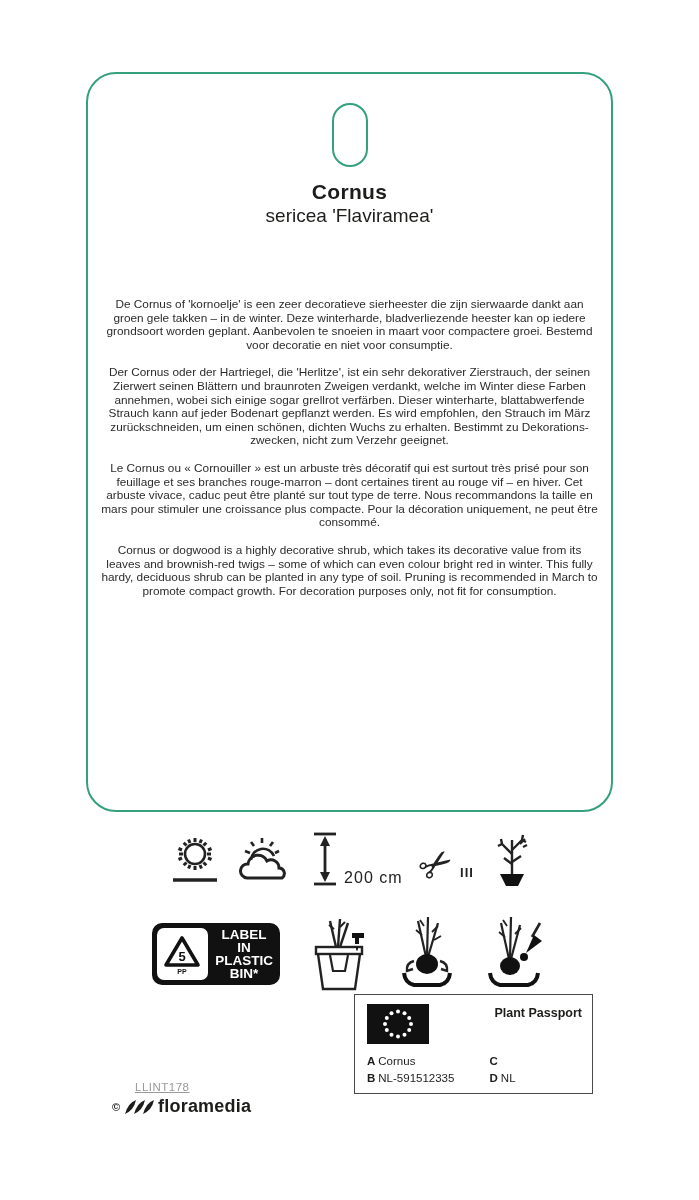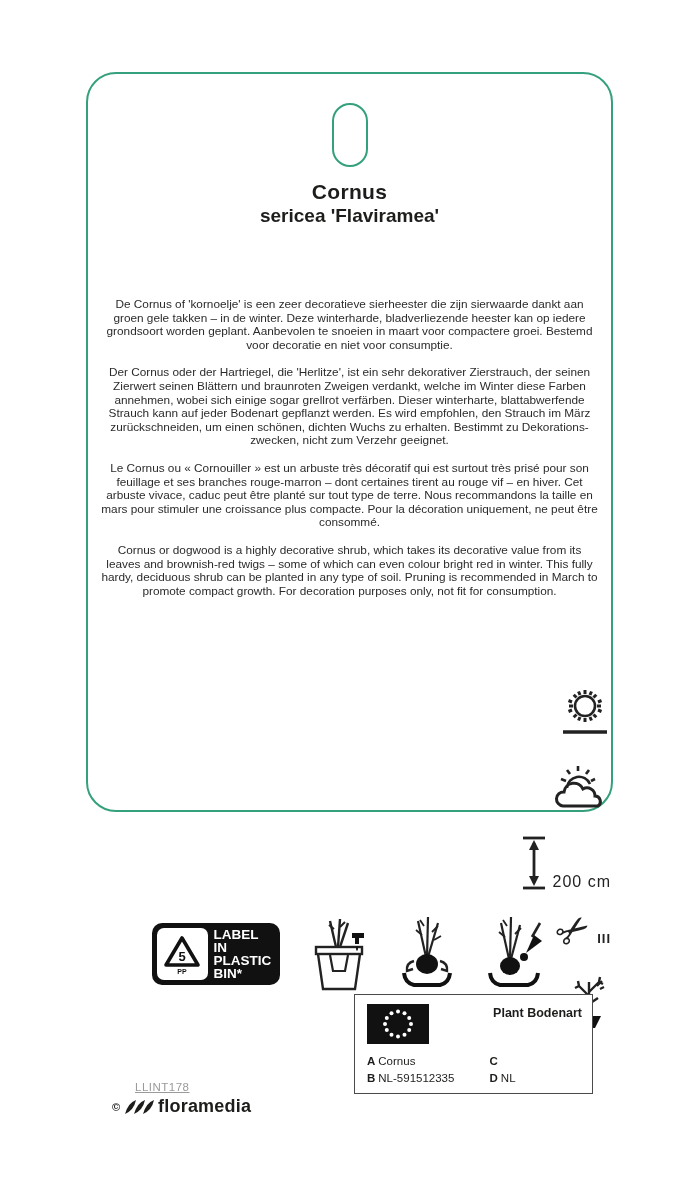--- a/index.html
+++ b/index.html
@@ -17,30 +17,30 @@
     position:absolute;left:86px;top:72px;width:527px;height:740px;
     background:#fff;border:2px solid var(--accent);border-radius:30px;
   }
   .hang-hole{
     position:absolute;left:50%;top:29px;transform:translateX(-50%);
     width:36px;height:64px;border:2.5px solid var(--accent);border-radius:18px;
     background:#fff;
   }
   .title-block{position:absolute;top:106px;left:0;right:0;text-align:center;}
   .title{font-size:21px;font-weight:bold;letter-spacing:.3px;margin:0;}
-  .subtitle{font-size:19px;font-weight:bold;margin:1px 0 0 0;}
+  .subtitle{font-size:19px;font-weight:normal;margin:1px 0 0 0;}
   .paragraphs{
     position:absolute;top:192px;left:13px;right:13px;text-align:center;
     font-size:11.8px;line-height:13.6px;color:var(--body);margin-top:32px;
   }
   .paragraphs p{margin:0 0 14px 0;}
   
   .icon-row-1{
     position:absolute;top:750px;left:4px;right:0;height:66px;
-    display:flex;justify-content:center;align-items:flex-end;gap:16px;flex-direction:column;
+    display:flex;justify-content:center;align-items:flex-end;gap:16px;
   }
   .icon-row-1 .cell{display:flex;align-items:flex-end;}
   .dim-text{font-size:16px;color:#222;margin-left:5px;line-height:1;padding-bottom:4px;letter-spacing:1px;}
   .roman{font-size:13px;font-weight:bold;color:#222;margin-left:4px;padding-bottom:10px;letter-spacing:1px;}
   .shears-glyph{
     font-family:"DejaVu Sans",sans-serif;font-size:40px;line-height:1;
     display:inline-block;transform:rotate(-35deg);color:#222;padding:0 2px 6px 2px;
   }
   .icon-row-2{
     position:absolute;top:838px;left:0;right:0;height:84px;
@@ -50,21 +50,21 @@
   .recycle-badge{
     width:128px;height:62px;background:#111;border-radius:10px;
     display:flex;align-items:center;padding:5px;gap:6px;flex:0 0 auto;
   }
   .recycle-left{
     width:52px;height:52px;background:#fff;border-radius:7px;
     display:flex;flex-direction:column;align-items:center;justify-content:center;
   }
   .recycle-pp{font-size:7px;font-weight:bold;color:#111;margin-top:-2px;}
   .recycle-text{
-    color:#fff;font-weight:bold;font-size:13.5px;line-height:13px;letter-spacing:0;
+    color:#fff;font-weight:bold;font-size:13.5px;line-height:13px;letter-spacing:0;text-align:center;
   }
   
   .passport{
     position:absolute;left:266px;top:920px;width:239px;height:100px;
     border:1.5px solid #4a4a4a;background:#fff;padding:9px 10px 6px 12px;
   }
   .passport-top{display:flex;justify-content:space-between;align-items:flex-start;}
   .passport-title{font-size:12.5px;font-weight:bold;margin-top:2px;}
   .passport-rows{display:flex;margin-top:9px;}
   .pp-col-left{width:57%;}
@@ -258,21 +258,21 @@
               <circle cx="37.5" cy="30.8" r="2"></circle>
             <circle cx="31" cy="32.5" r="2"></circle>
               <circle cx="24.5" cy="30.8" r="2"></circle>
             <circle cx="19.8" cy="26" r="2"></circle>
               <circle cx="18" cy="20" r="2"></circle>
             <circle cx="19.8" cy="14" r="2"></circle>
               <circle cx="24.5" cy="9.2" r="2"></circle>
           </g>
         </svg>
       </span>
-      <span class="passport-title">Plant Bodenart</span>
+      <span class="passport-title">Plant Passport</span>
     </div>
     <div class="passport-rows">
       <div class="pp-col-left">
         <div class="pp-row">
           <span class="pp-letter">A</span><span>Cornus</span>
         </div>
         <div class="pp-row">
           <span class="pp-letter">B</span><span>NL-591512335</span>
         </div>
       </div>

